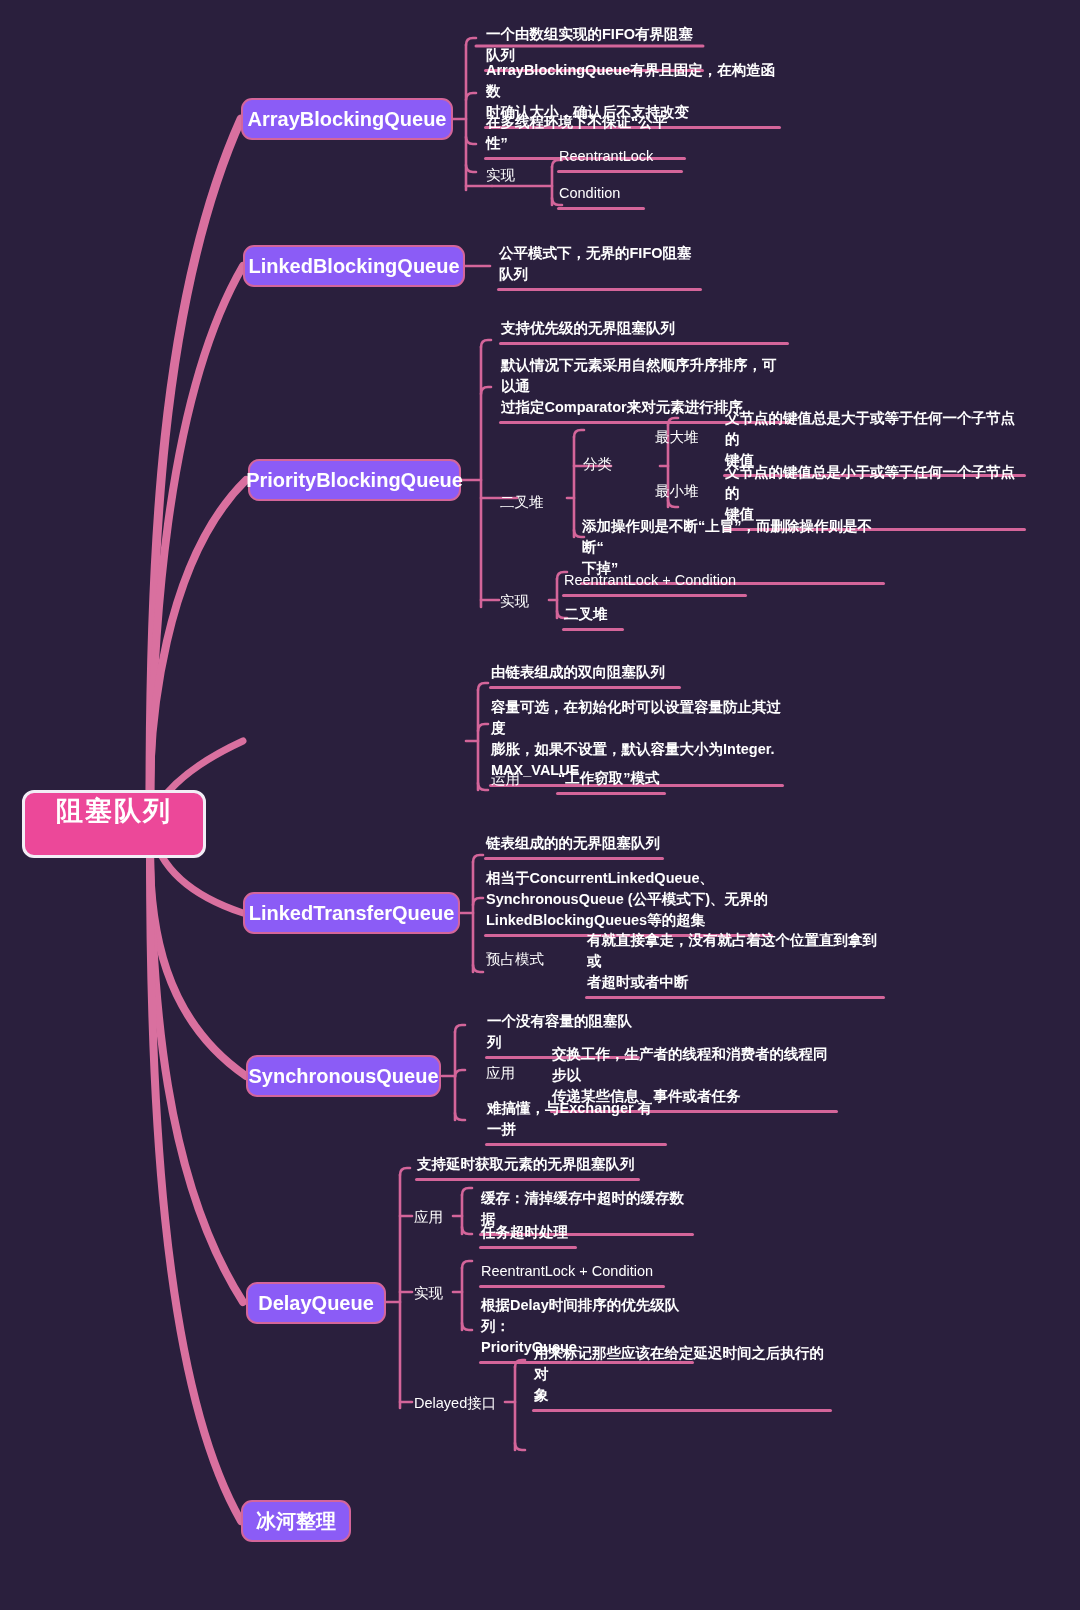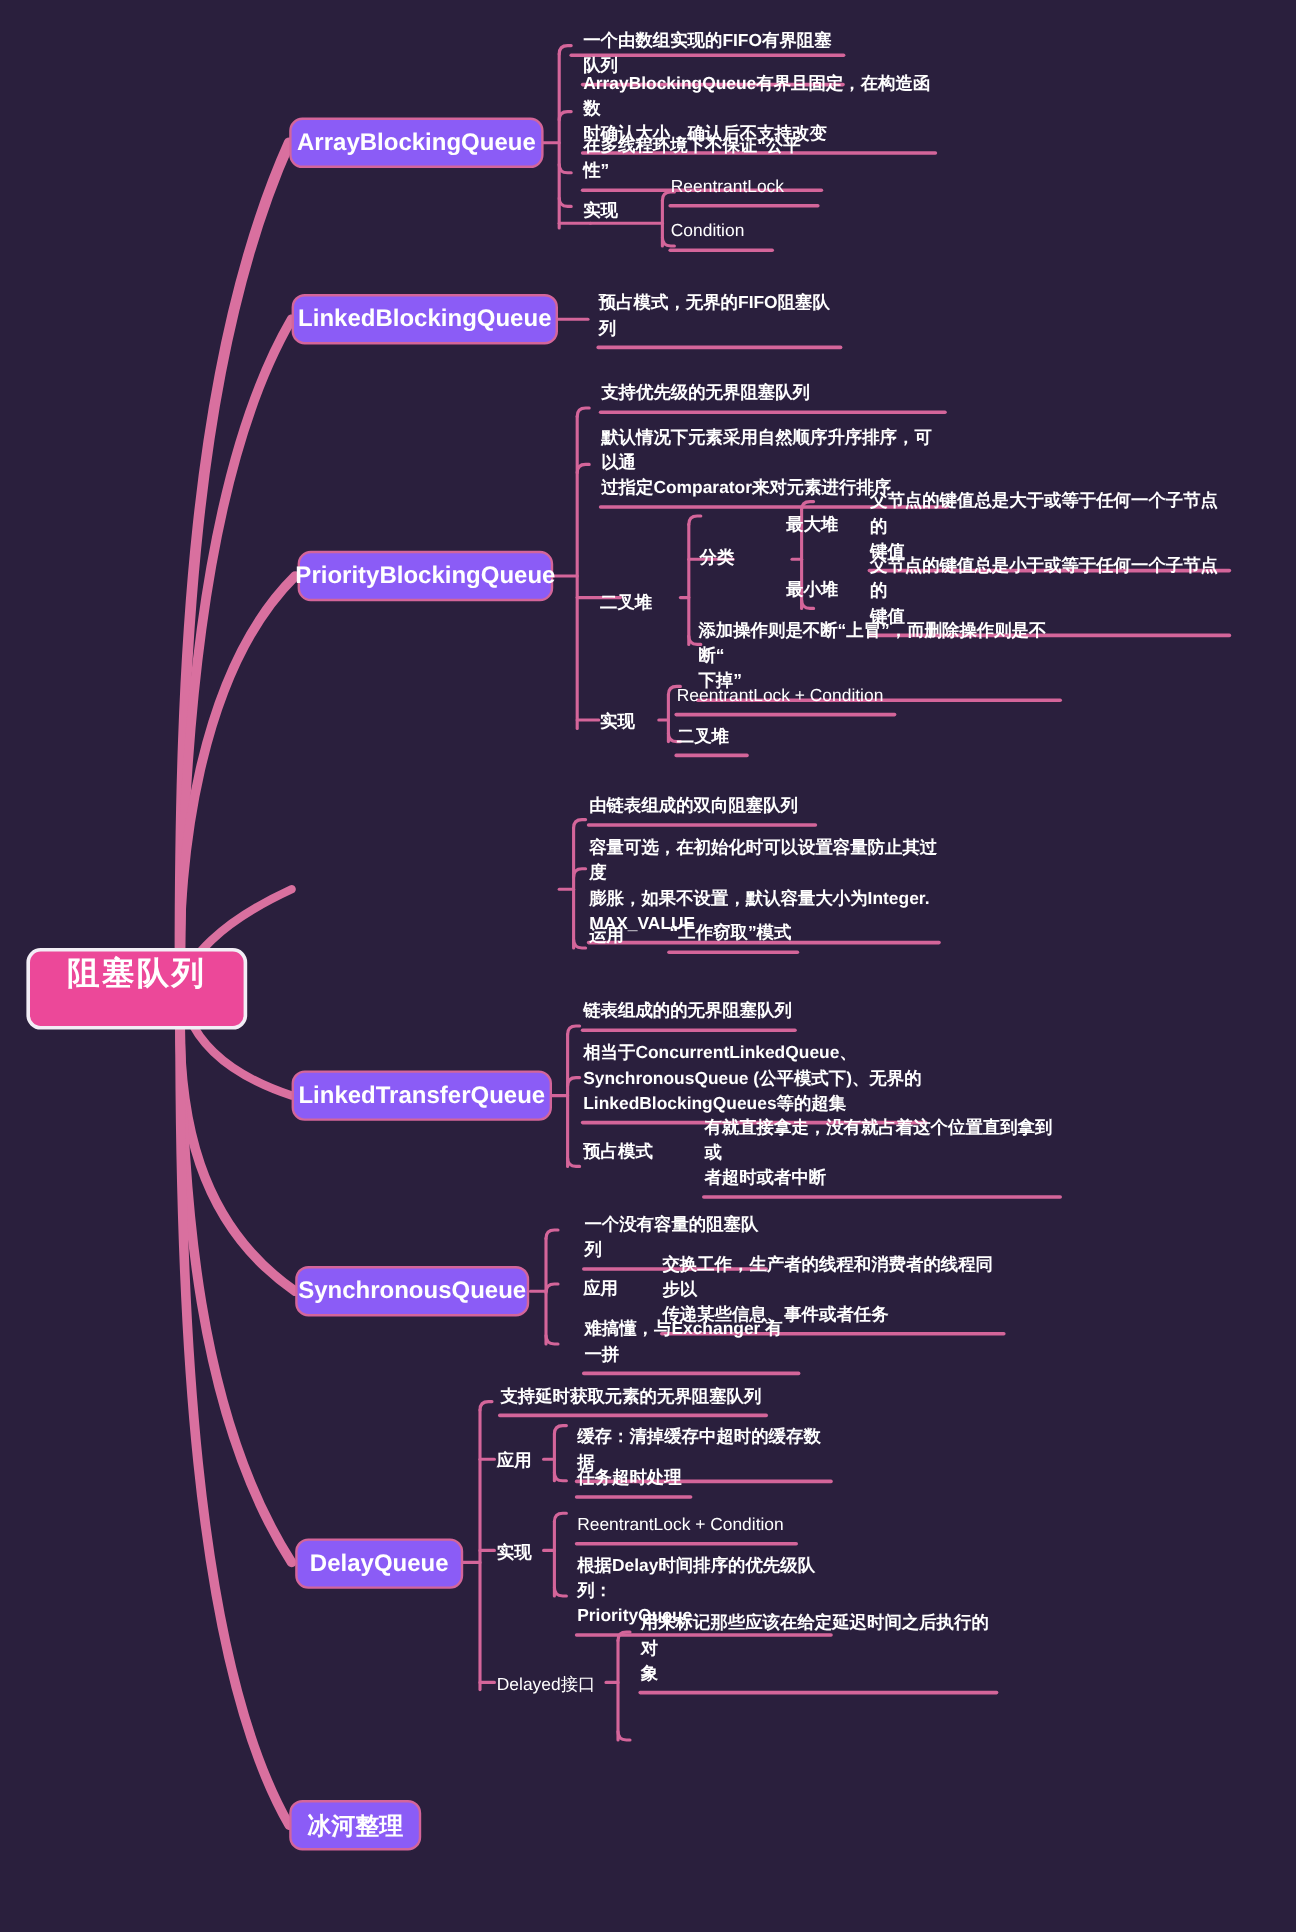--- a/index.html
+++ b/index.html
@@ -65,21 +65,21 @@
     height:3px;
     background:#d4659a;
     border-radius:2px;
     margin-top:1px;
   }
   
   .tag{
     position:absolute;
     color:#ffffff;
     font-size:14.5px;
-    font-weight:bold;
+    font-weight:normal;
     white-space:nowrap;
     z-index:4;
   }
   .tag.thin{font-weight:normal;}
 </style>
 </head>
 <body>
 
 <div id="canvas">
 
@@ -221,21 +221,21 @@
   <div class="leaf thin" style="left:557px;top:183px;width:88px;">
     <span class="txt">Condition</span>
     <span class="rule"></span>
   </div>
 
   <div class="box-node" style="left:243px;top:245px;width:222px;height:42px;">
     <span>LinkedBlockingQueue</span>
   </div>
 
   <div class="leaf" style="left:497px;top:243px;width:205px;">
-    <span class="txt">预占模式，无界的FIFO阻塞队列</span>
+    <span class="txt">公平模式下，无界的FIFO阻塞队列</span>
     <span class="rule"></span>
   </div>
 
   <div class="box-node" style="left:248px;top:459px;width:213px;height:42px;">
     <span>PriorityBlockingQueue</span>
   </div>
 
   <div class="leaf" style="left:499px;top:318px;width:290px;">
     <span class="txt">支持优先级的无界阻塞队列</span>
     <span class="rule"></span>

